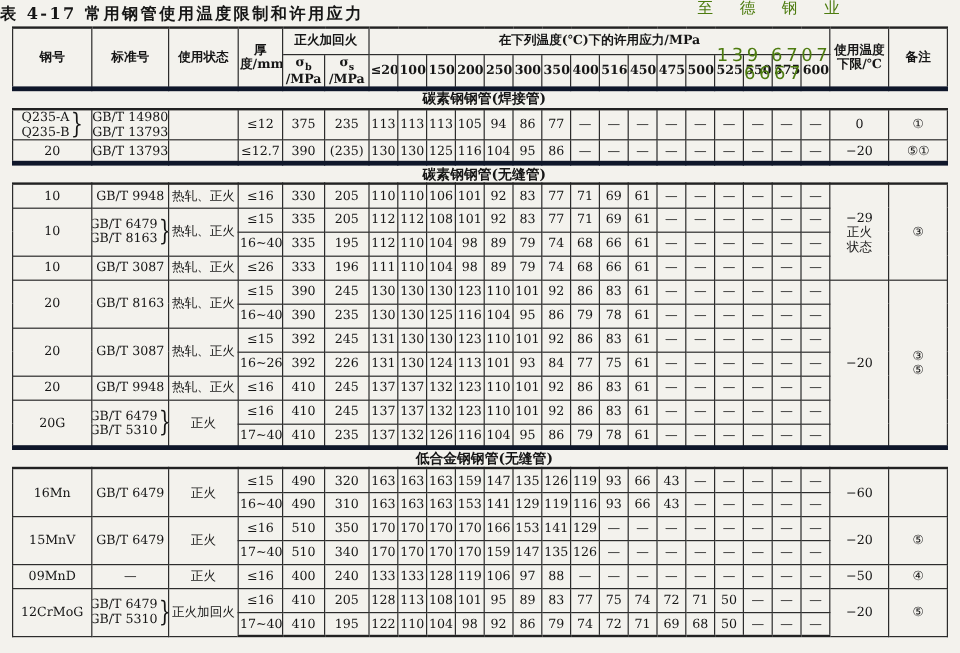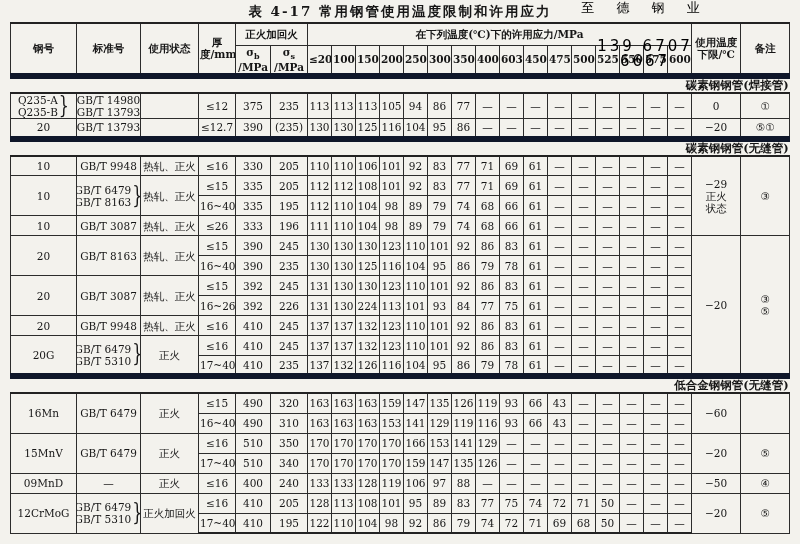--- a/index.html
+++ b/index.html
@@ -3,21 +3,21 @@
 <meta charset="utf-8">
 <style>
   html,body{margin:0;padding:0;}
   body{
     width:800px;height:544px;overflow:hidden;position:relative;
     background:#f3f2ed;
     font-family:"DejaVu Serif","Liberation Serif",serif;
     color:#161616;
   }
   .page-title{
-    height:19px;padding-top:3px;text-align:center;
+    height:19px;padding-top:3px;text-align:left;
     font-size:13.5px;font-weight:bold;letter-spacing:2px;
   }
   .watermark{
     position:absolute;top:1px;left:570px;width:150px;
     text-align:center;pointer-events:none;z-index:5;line-height:1;
   }
   .watermark .wm1{font-size:13px;letter-spacing:9px;font-family:"DejaVu Sans",sans-serif;}
   .watermark .wm2{font-size:15px;letter-spacing:3px;margin-top:25px;font-family:"DejaVu Sans",sans-serif;}
   .tbl-wrap{padding:0 10px;}
   table.data-table{
@@ -29,39 +29,39 @@
     font-size:10.5px;line-height:1.15;
     padding:0 1px;overflow:hidden;
   }
   thead th{font-weight:bold;font-size:11px;}
   tr.h-head1{height:22px;}
   tr.h-head2{height:22px;}
   thead tr.h-head1 th{border-top:2px solid #222;}
   tr.section-row{height:17px;}
   tr.section-row td{
     border-left:none;border-right:none;
-    border-top:6px solid #0f172a;border-bottom:2px solid #222;
-    text-align:right;font-weight:bold;font-size:11.5px;padding-left:8px;
+    border-top:4px solid #0f172a;border-bottom:2px solid #222;
+    text-align:center;font-weight:bold;font-size:11.5px;padding-left:8px;
   }
   tbody tr{height:20px;}
   tbody td{font-size:10.5px;}
   td.steel-cell,td.standard-cell{font-size:10.5px;}
   .pair{display:flex;align-items:center;justify-content:center;gap:1px;}
   .plines div{line-height:12px;white-space:nowrap;}
   .brace{display:inline-block;transform:scaleY(1.45);font-size:16px;font-weight:normal;}
   td.limit-cell div,td.remark-cell div{line-height:12px;}
   .sub{font-size:8px;vertical-align:sub;}
   tbody tr:last-child td{border-bottom:2px solid #222;}
 </style>
 </head>
 <body>
 
 <div class="page-title">表 4-17  常用钢管使用温度限制和许用应力</div>
 
-<div class="watermark" style="color: #000000;">
+<div class="watermark" style="color: #4d7c0f;">
   <div class="wm1">至 德 钢 业</div>
   <div class="wm2">139 6707 6667</div>
 </div>
 
 <div class="tbl-wrap">
 <table class="data-table">
   <colgroup>
     <col style="width:66px">
         <col style="width:64px">
         <col style="width:58px">
@@ -108,21 +108,21 @@
         <div>/MPa</div>
       </th>
       <th>≤20</th>
       <th>100</th>
       <th>150</th>
       <th>200</th>
       <th>250</th>
       <th>300</th>
       <th>350</th>
       <th>400</th>
-      <th>603</th>
+      <th>516</th>
       <th>450</th>
       <th>475</th>
       <th>500</th>
       <th>525</th>
       <th>550</th>
       <th>575</th>
       <th>600</th>
     </tr>
   </thead>
   <tbody>
@@ -457,21 +457,21 @@
           <td>—</td>
           <td>—</td>
           <td>—</td>
         </tr>
         <tr>
           <td>16~26</td>
           <td>392</td>
           <td>226</td>
           <td>131</td>
           <td>130</td>
-          <td>224</td>
+          <td>124</td>
           <td>113</td>
           <td>101</td>
           <td>93</td>
           <td>84</td>
           <td>77</td>
           <td>75</td>
           <td>61</td>
           <td>—</td>
           <td>—</td>
           <td>—</td>

